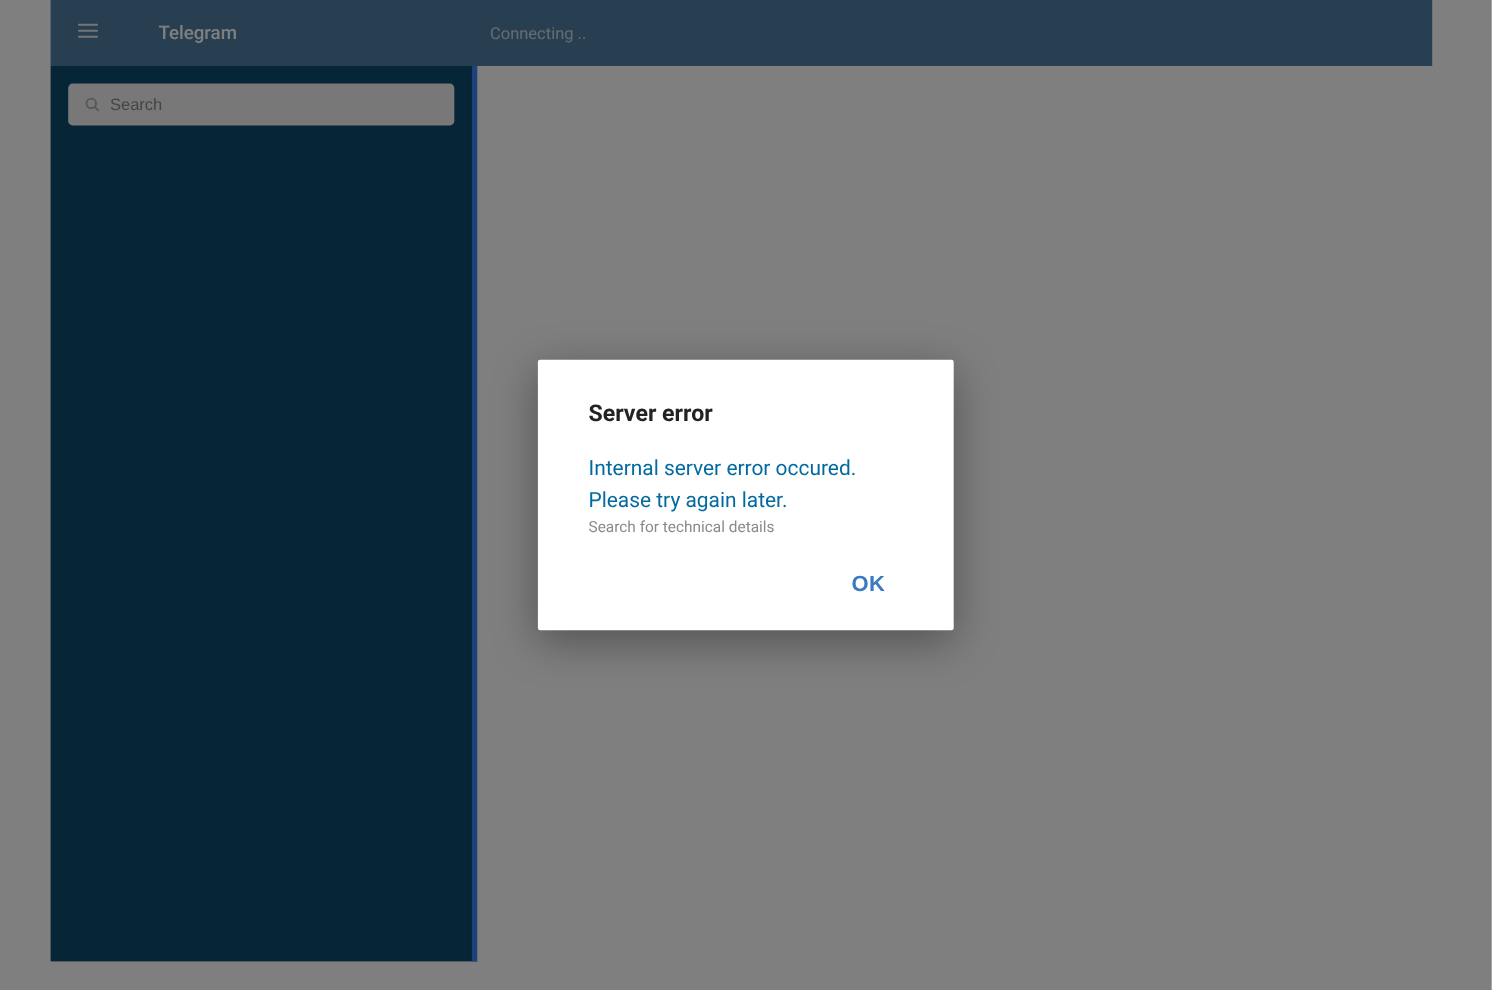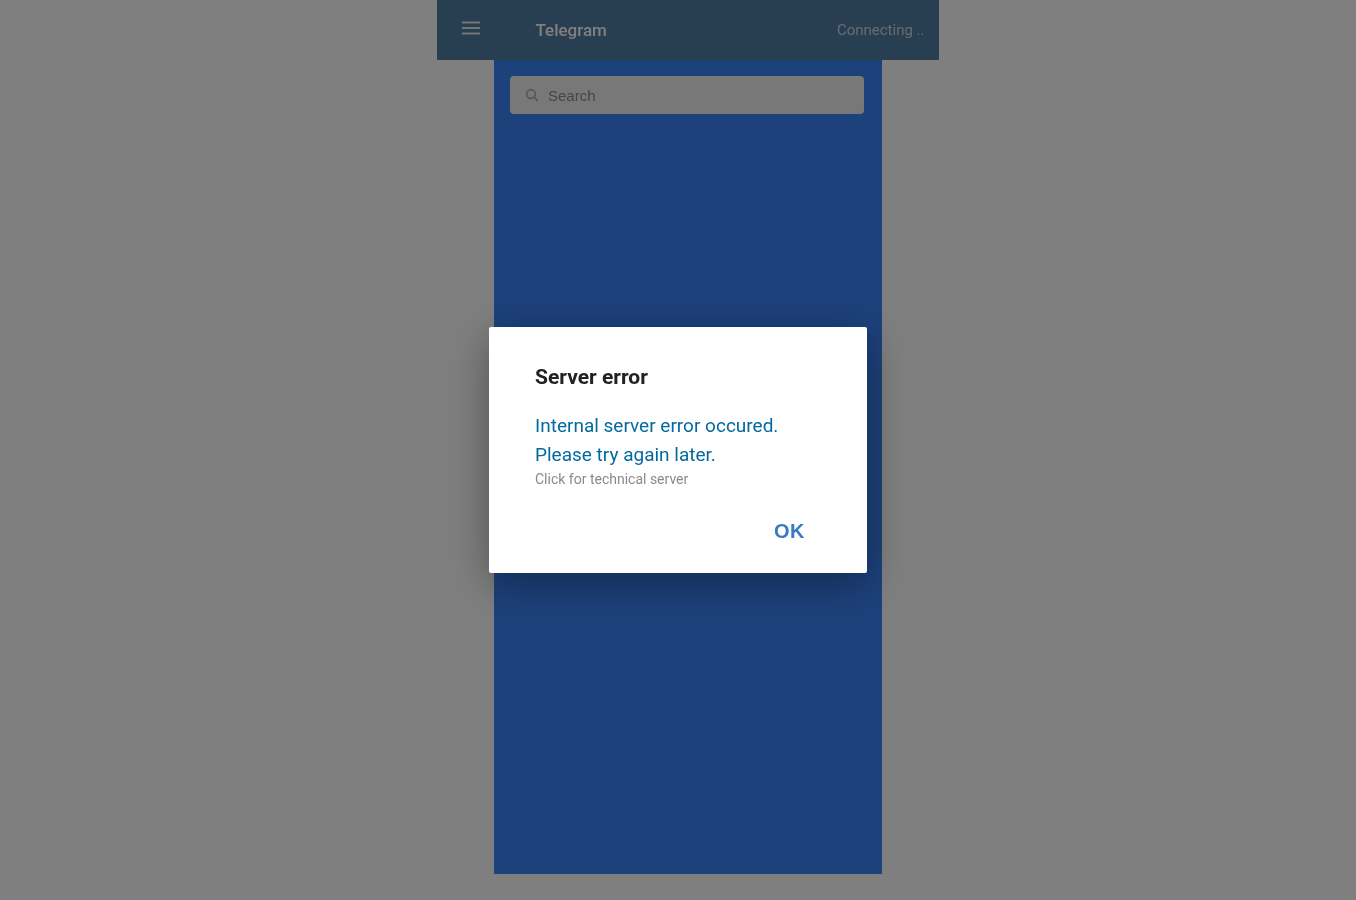--- a/index.html
+++ b/index.html
@@ -12,28 +12,27 @@
       font-family: -apple-system, BlinkMacSystemFont, "Segoe UI", Roboto, "Helvetica Neue", Arial, sans-serif;
       background: #ffffff;
       width: 1356px;
       height: 900px;
       overflow: hidden;
       position: relative;
     }
 
     .app-frame {
       position: absolute;
-      left: 60px;
+      left: 46px;
       top: 0;
       width: 1256px;
       height: 874px;
       background: #ffffff;
       display: flex;
       flex-direction: column;
-      align-items: center;
     }
 
     .header {
       height: 60px;
       background: #517da2;
       display: flex;
       align-items: center;
       padding: 0 14px;
       flex-shrink: 0;
     }
@@ -68,22 +67,22 @@
     }
 
     .main-area {
       flex: 1;
       display: flex;
       min-height: 0;
     }
 
     .sidebar {
       width: 388px;
-      background: #3b82f6;
-      border-right: 2px solid #3b82f6;
+      background: #0c4a6e;
+      border-right: 5px solid #3b82f6;
       padding: 16px;
     }
 
     .search-wrap {
       position: relative;
       width: 100%;
     }
 
     .search-icon {
       position: absolute;
@@ -210,18 +209,18 @@
       </div>
     </div>
     <div class="content"></div>
   </div>
 </div>
 
 <div class="overlay">
   <div class="dialog">
     <div class="dialog-title">Server error</div>
     <div class="dialog-message">Internal server error occured. Please try again later.</div>
-    <span class="dialog-details-link">Click for technical server</span>
+    <span class="dialog-details-link">Search for technical details</span>
     <div class="dialog-actions">
       <button class="ok-button">OK</button>
     </div>
   </div>
 </div>
 
 </body></html>

